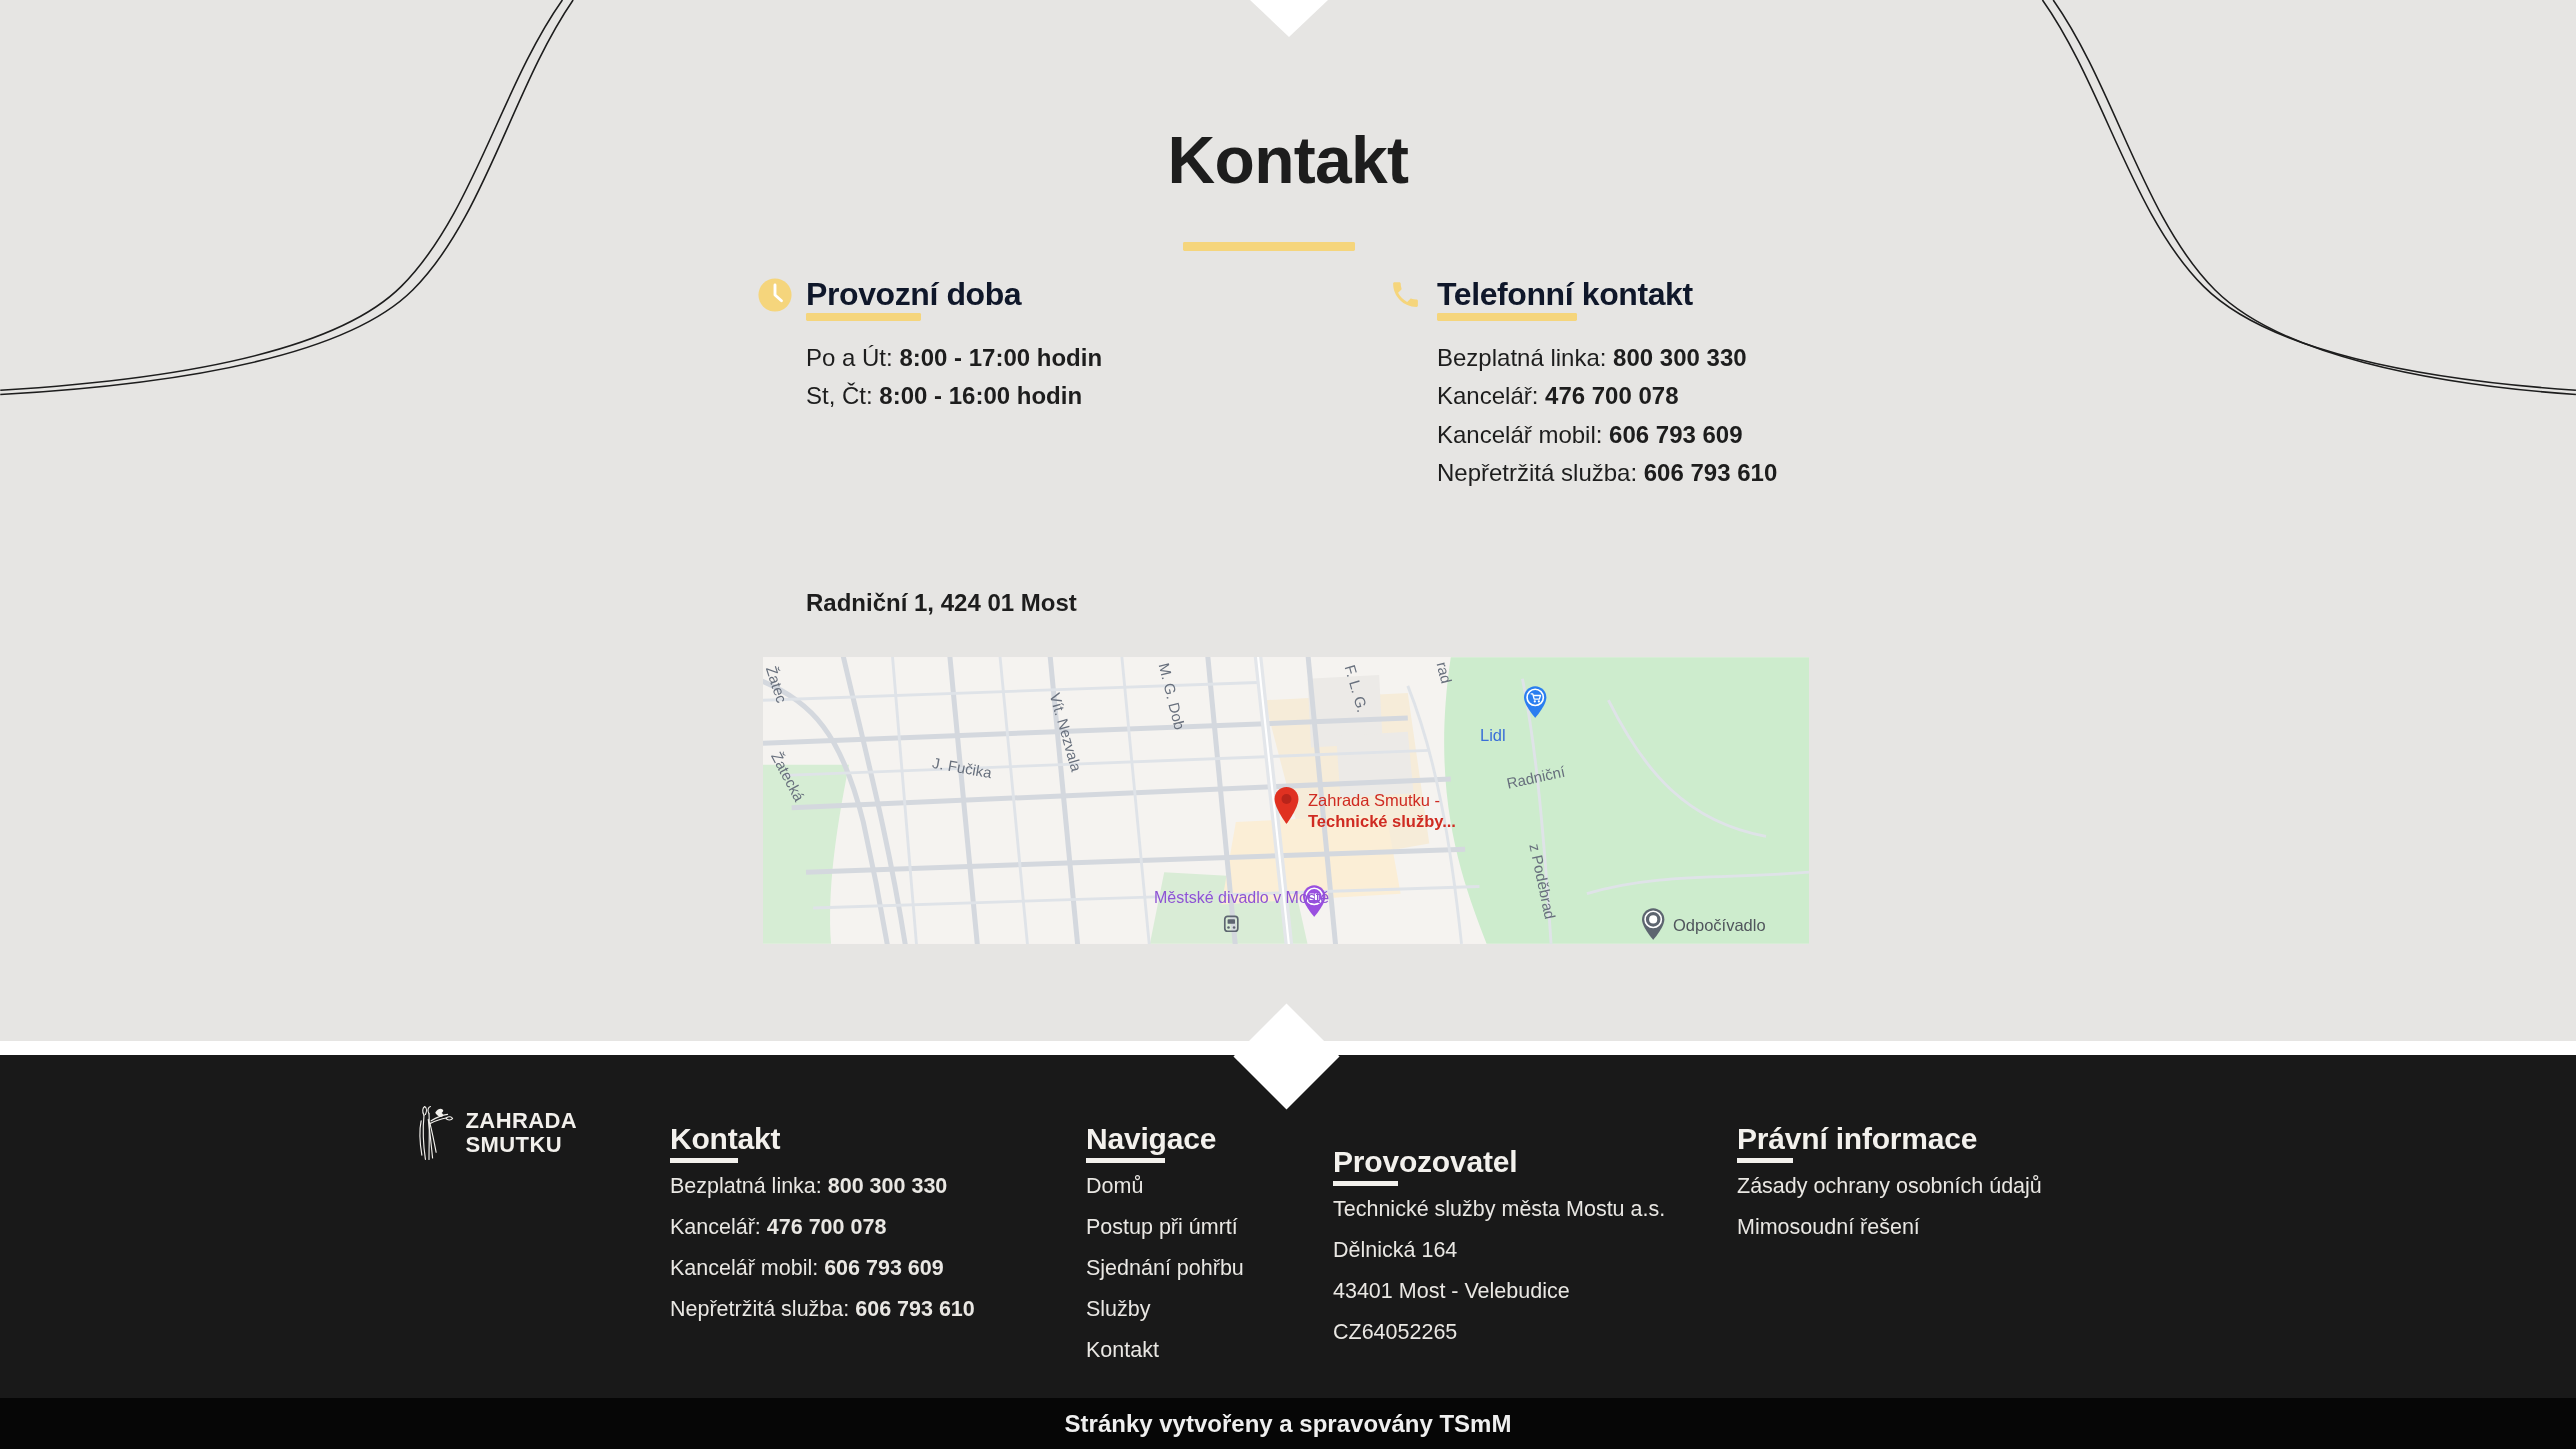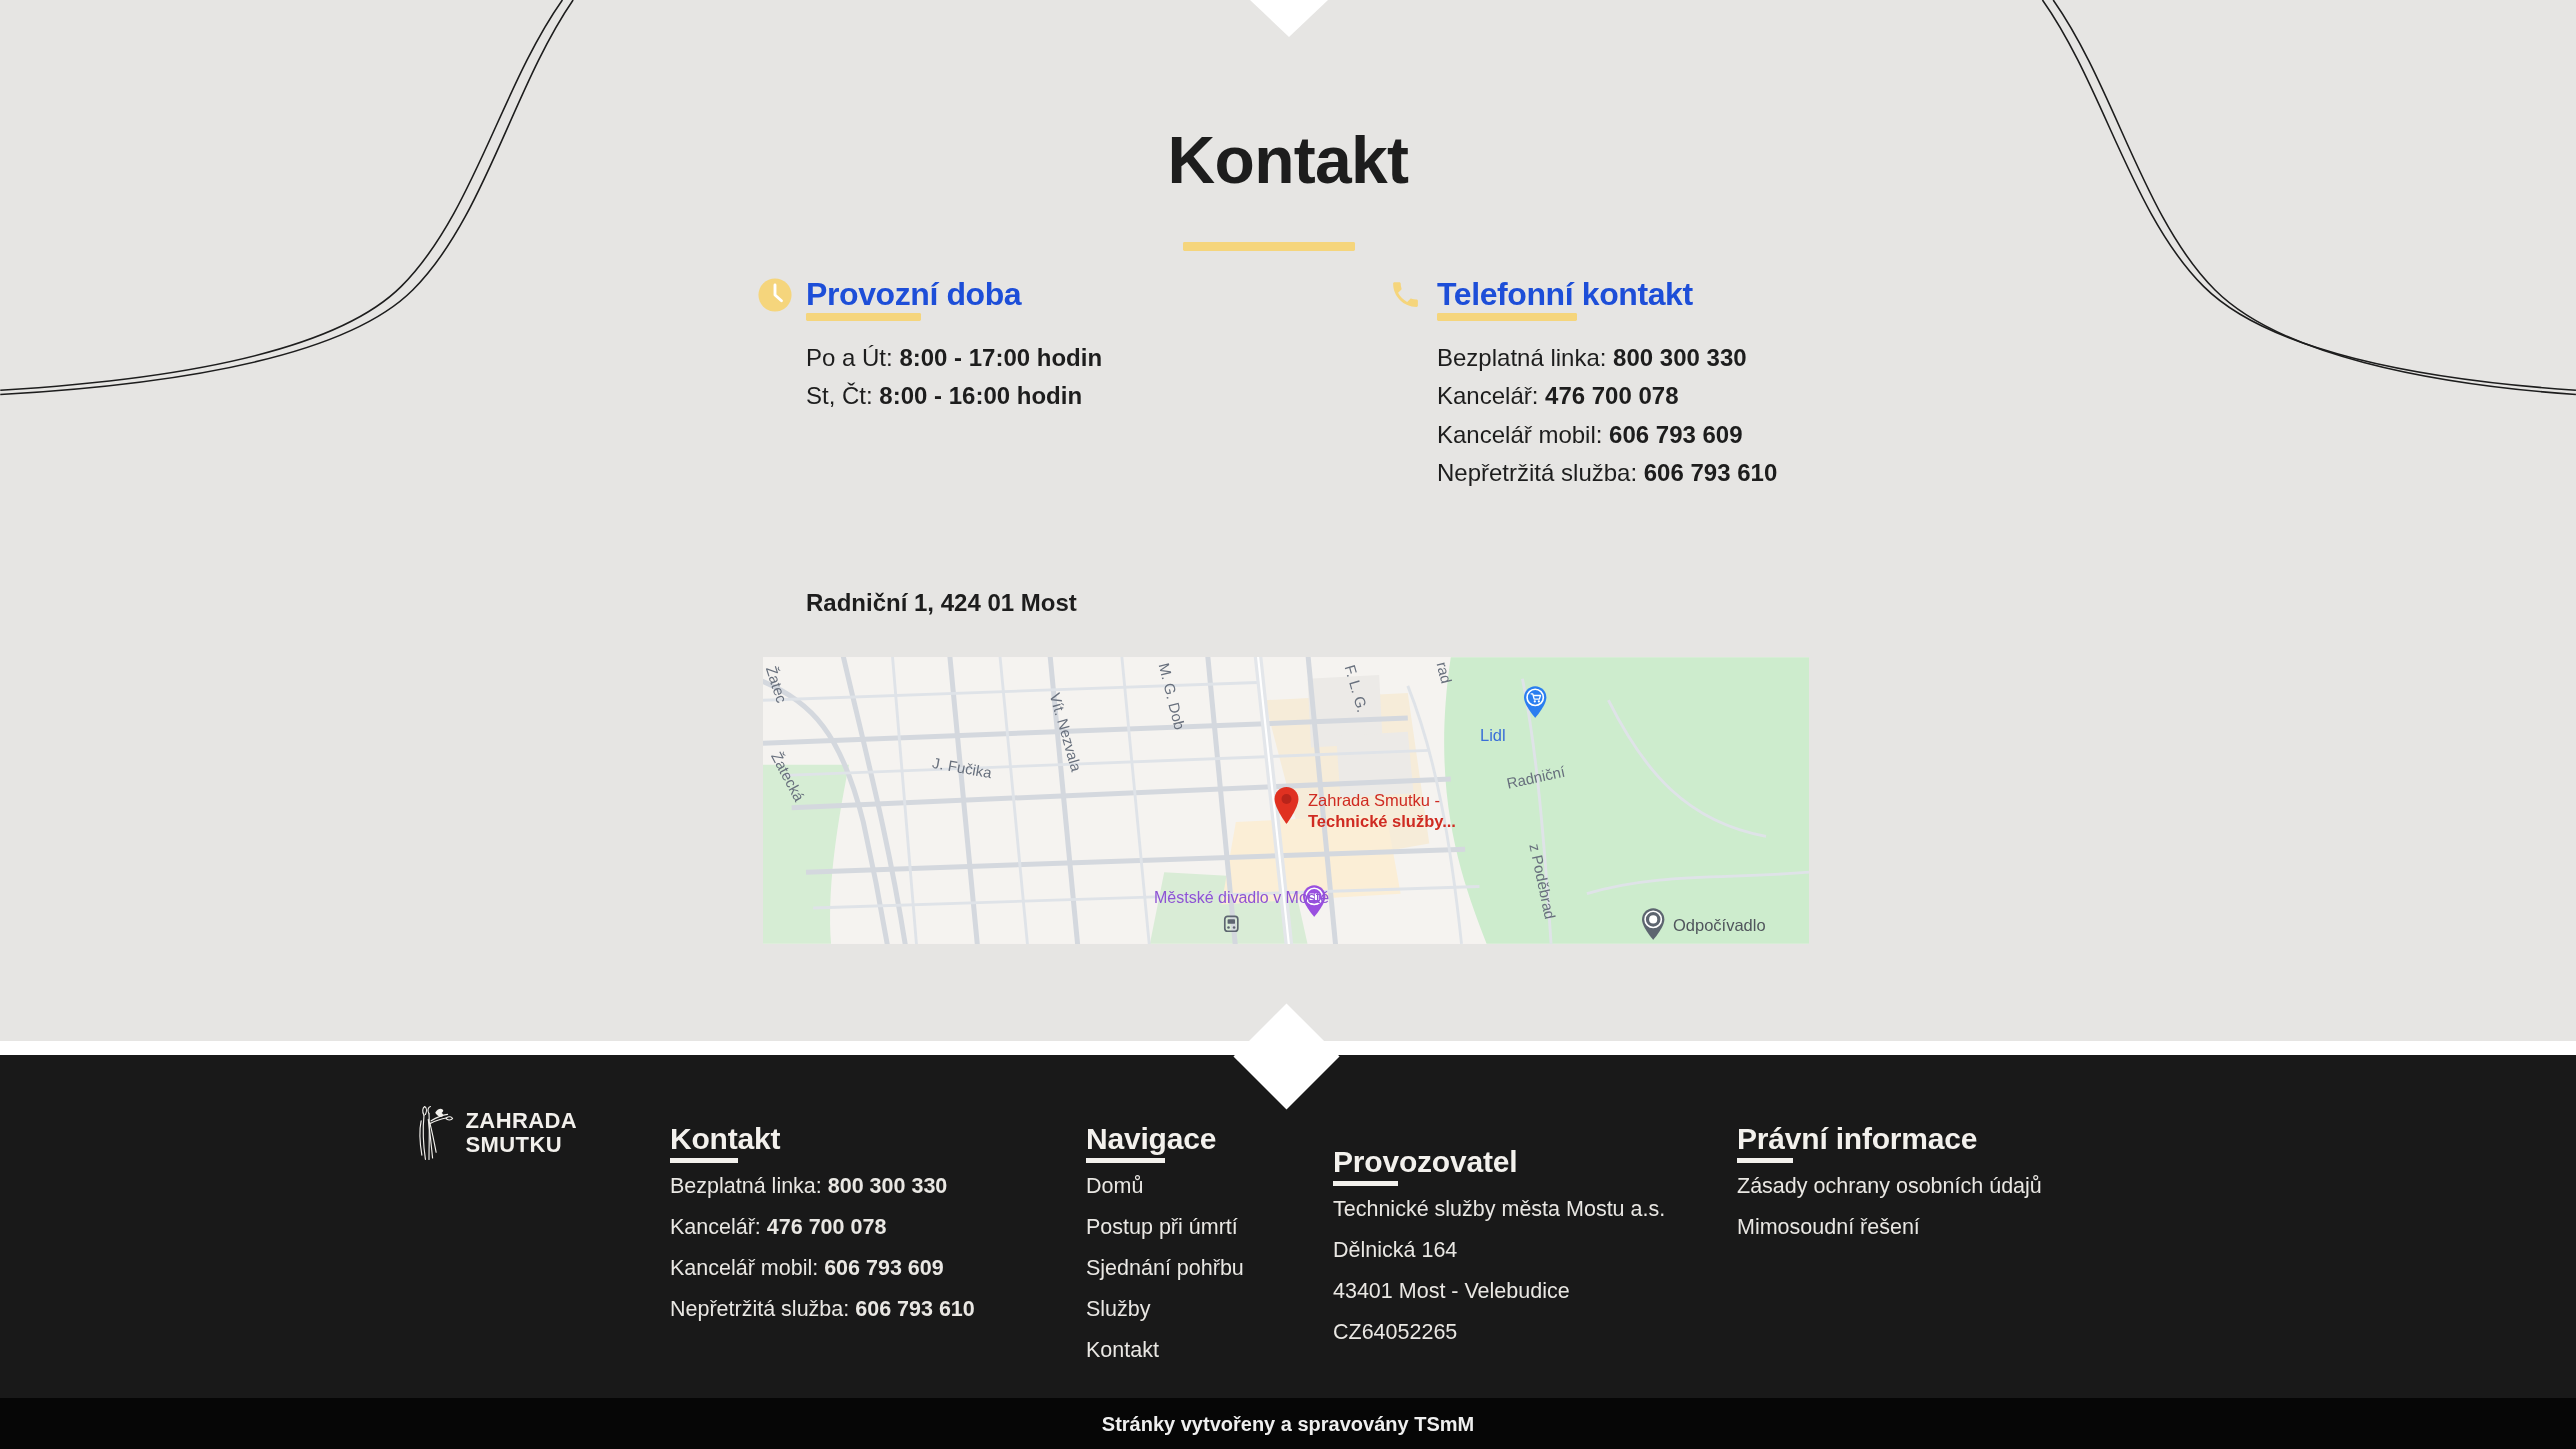--- a/index.html
+++ b/index.html
@@ -55,21 +55,21 @@
   .block-head {
     display: flex; align-items: center; gap: 13px;
     margin-bottom: 4.3px;
   }
   .block-icon {
     width: 37px; height: 37px; flex: 0 0 37px;
     display: flex; align-items: center; justify-content: center;
   }
   .block-title-wrap { position: relative; display: inline-block; }
   .block-title {
-    font-size: 32px; font-weight: bold; color: #1d4ed8;
+    font-size: 32px; font-weight: bold; color: #0f172a;
     letter-spacing: -0.4px; line-height: 1.05;
   }
   .block-underline {
     position: absolute; left: 0; bottom: -9.3px;
     height: 8px; background: #f5d57c; border-radius: 1.4px;
   }
   .uw-160 { width: 115px; }
   .uw-195 { width: 140px; }
   .uw-125 { width: 90px; }
 
@@ -154,21 +154,21 @@
     margin-bottom: 19.4px; white-space: nowrap;
   }
   .fitem .b { font-weight: bold; }
 
   .bottom-bar {
     position: absolute; left: 0; top: 1398px;
     width: 2576px; height: 52px;
     background: #060606;
     display: flex; align-items: center; justify-content: center;
   }
-  .bottom-text { color: #efefef; font-size: 20px; font-weight: bold; }
+  .bottom-text { color: #efefef; font-size: 24px; font-weight: bold; }
 </style>
 </head>
 <body>
 
 <div class="page">
 
   <section class="contact-section">
 
     <svg class="deco-left" width="645" height="401" viewBox="0 0 900 560">
       <path d="M785 0 C 700 120, 660 300, 560 400 C 470 490, 250 530, 0 545" fill="none" stroke="#1d1d1d" stroke-width="2.2"></path>

